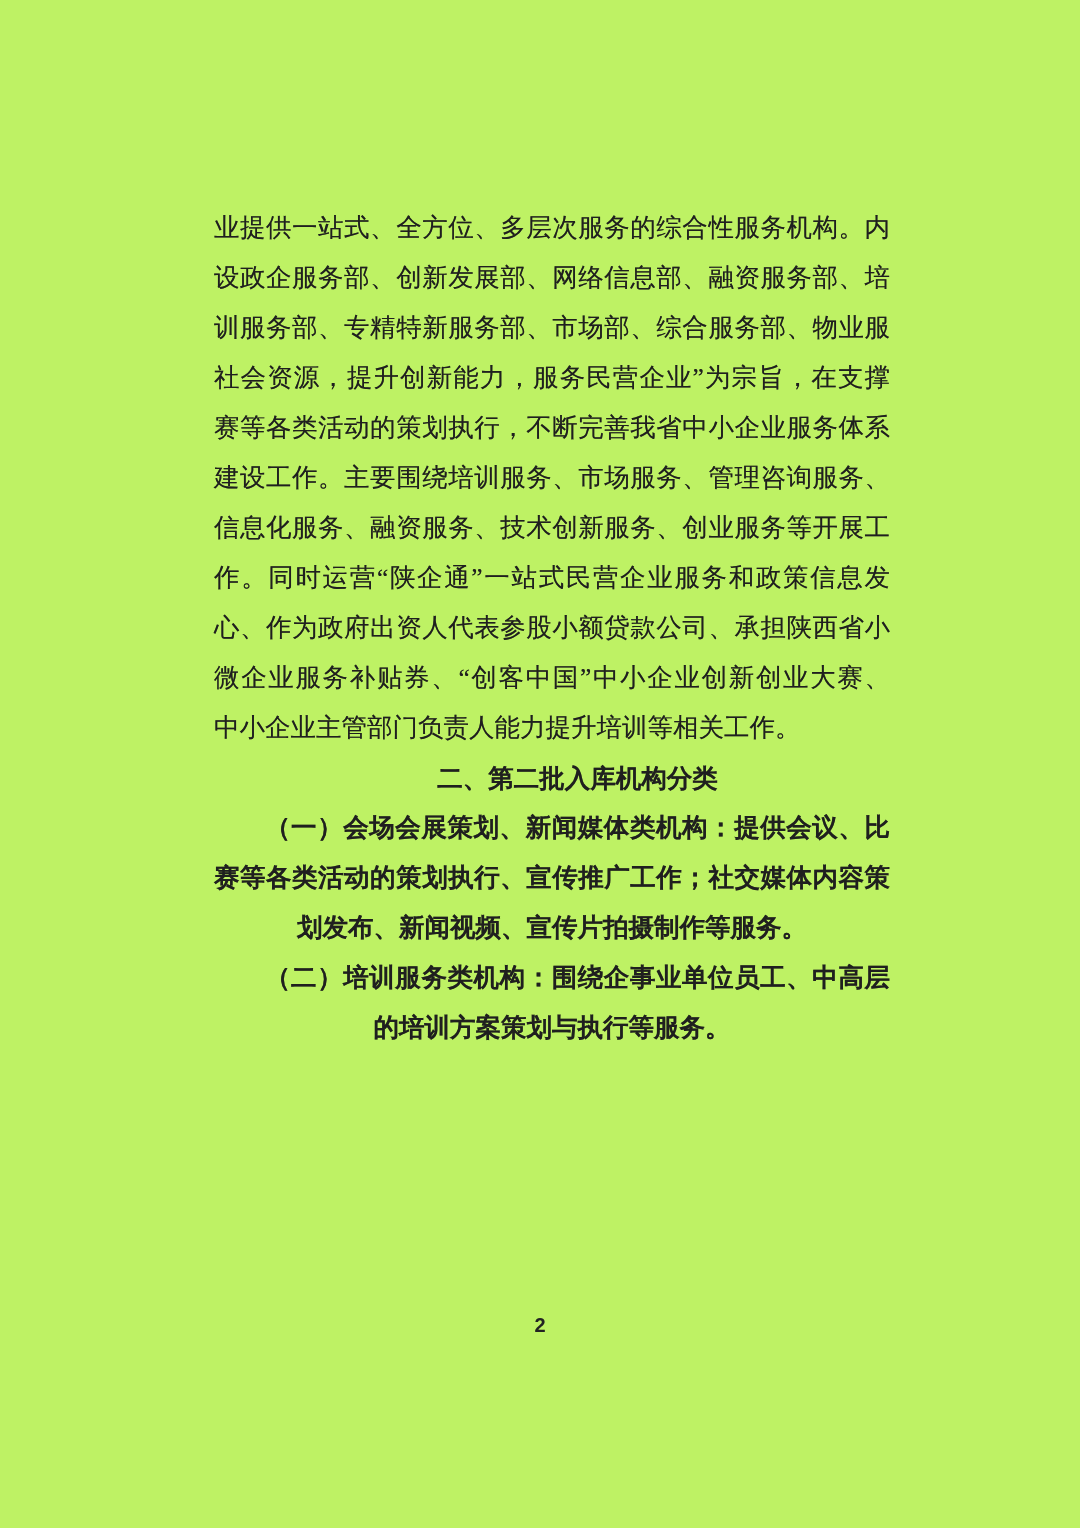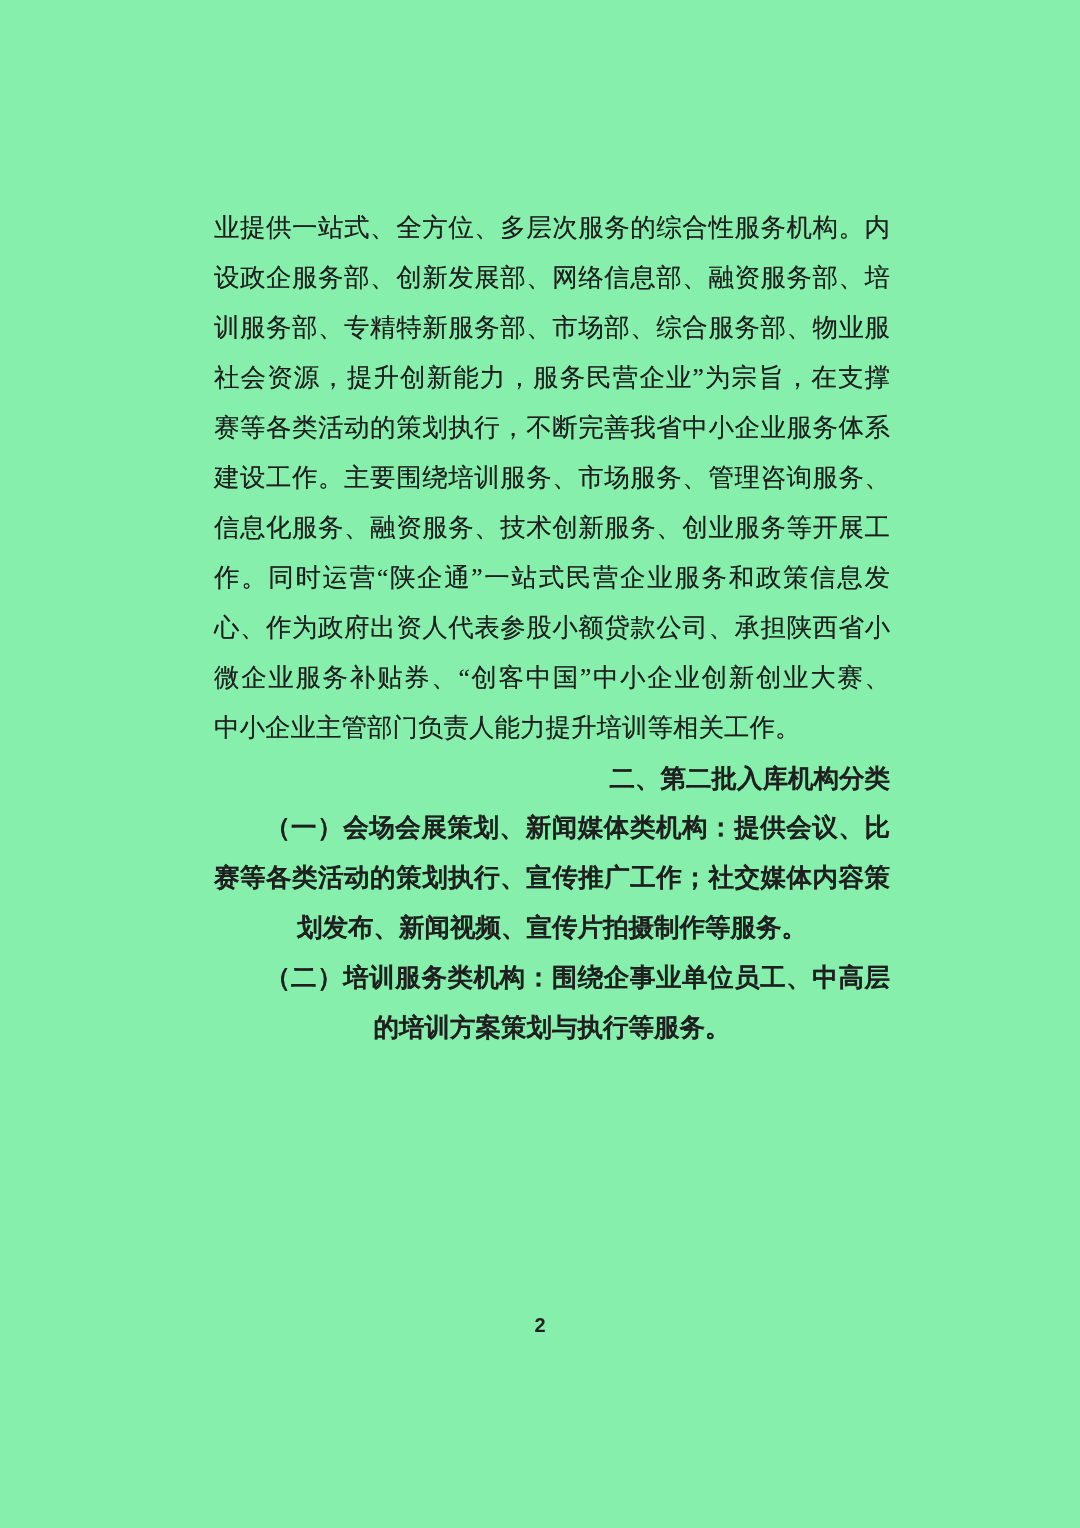--- a/index.html
+++ b/index.html
@@ -4,21 +4,21 @@
 <style>
   html, body {
     margin: 0;
     padding: 0;
     background: #ffffff;
   }
   .page {
     position: relative;
     width: 1080px;
     height: 1528px;
-    background: #86efac;
+    background: #bef264;
     overflow: hidden;
     color: #1f1f1f;
   }
   .doc {
     position: absolute;
     left: 214px;
     top: 203px;
     width: 676px;
   }
   .ln {
@@ -40,21 +40,21 @@
   }
   
   .bold .ln {
     font-weight: 700;
     text-align: center;
   }
   
   .head {
     font-family: "Liberation Sans", "DejaVu Sans", sans-serif;
     font-weight: 700;
-    text-align: right;
+    text-align: center;
   }
   .page-number {
     position: absolute;
     left: 0;
     top: 1314px;
     width: 100%;
     text-align: center;
     font-family: "Liberation Sans", "DejaVu Sans", sans-serif;
     font-size: 20px;
     font-weight: 700;

